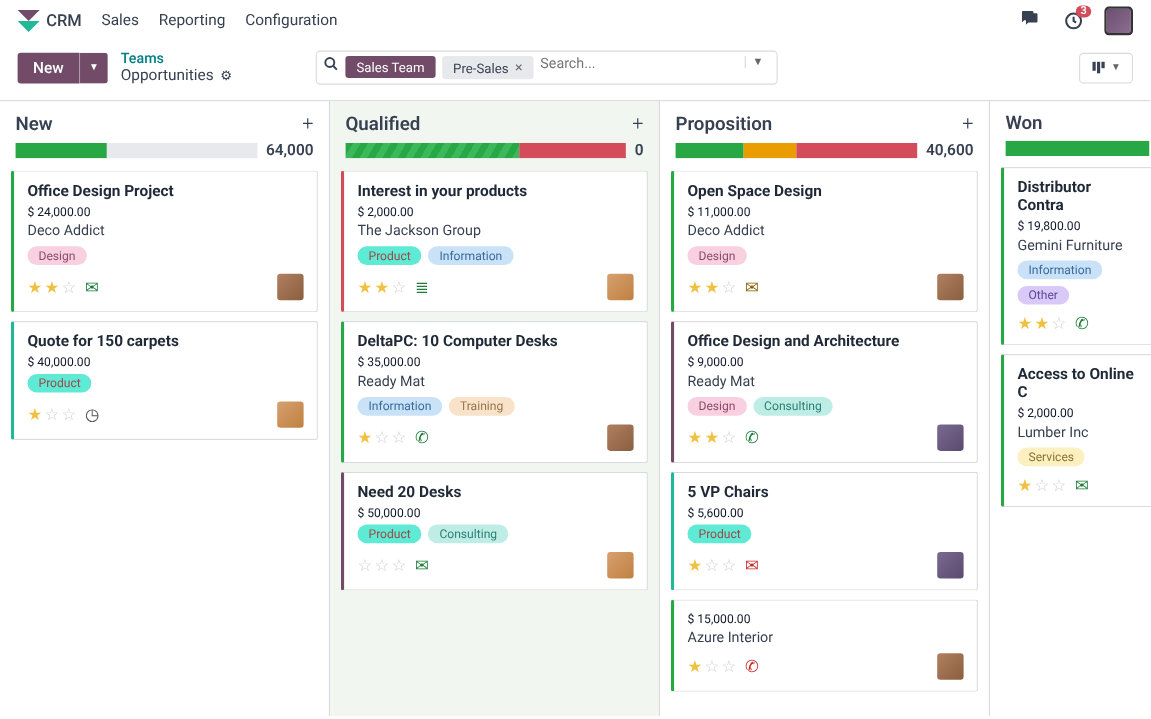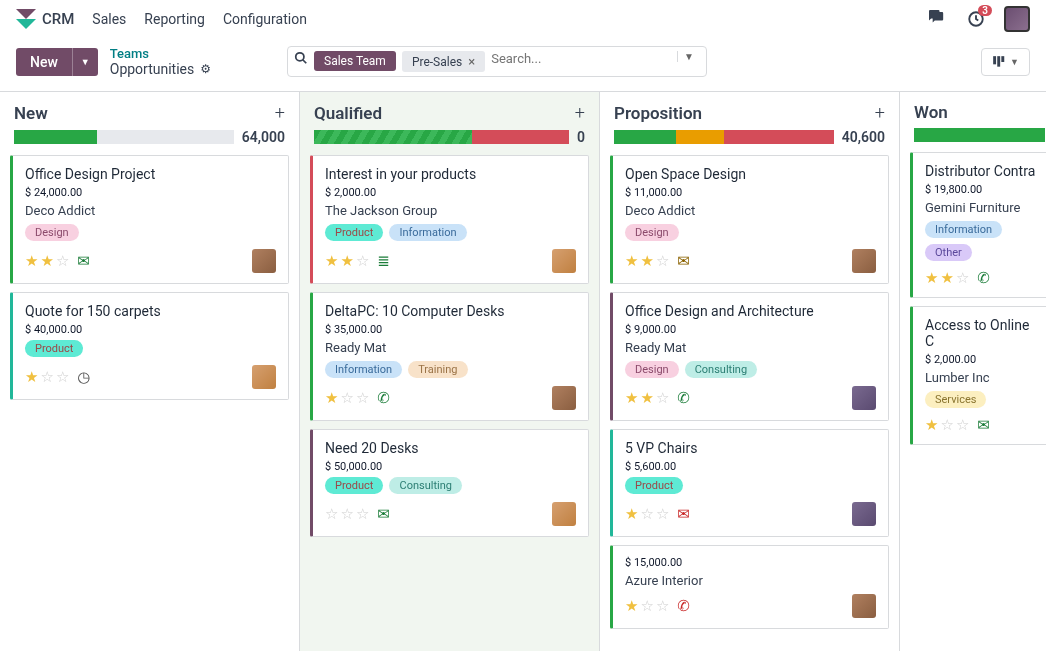--- a/index.html
+++ b/index.html
@@ -47,21 +47,21 @@
 .seg.g{background:#28A745}
 .seg.gs{background:repeating-linear-gradient(120deg,#28A745,#28A745 6px,#3CB85A 6px,#3CB85A 12px)}
 .seg.y{background:#E99D00}
 .seg.r{background:#D44C59}
 .col-sum{font-weight:600;font-size:14px}
 .card{background:#fff;border:1px solid #d8dadd;border-left:3px solid;border-radius:2px;padding:10px 12px;margin-bottom:8px}
 .card.bl-g{border-left-color:#28A745}
 .card.bl-t{border-left-color:#21B799}
 .card.bl-p{border-left-color:#714B67}
 .card.bl-pk{border-left-color:#D44C59}
-.c-title{font-weight:400;font-size:14px;color:#1f2937;margin-bottom:4px}
+.c-title{font-weight:700;font-size:14px;color:#1f2937;margin-bottom:4px}
 .c-amt{color:#0f172a;font-size:11px;margin-bottom:4px}
 .c-cust{color:#374151;font-size:13px;margin-bottom:6px}
 .tags{display:flex;gap:6px;flex-wrap:wrap;margin-bottom:8px}
 .tag{padding:2px 10px;border-radius:10px;font-size:11px}
 .tag.design{background:#F8D0E0;color:#8B4A6B}
 .tag.product{background:#5eead4;color:#9B4848}
 .tag.info{background:#C9E2F8;color:#3A6B9B}
 .tag.training{background:#F8E2C9;color:#9B7448}
 .tag.consult{background:#BEEDE6;color:#2B7E73}
 .tag.services{background:#FCEFC0;color:#8A7530}

